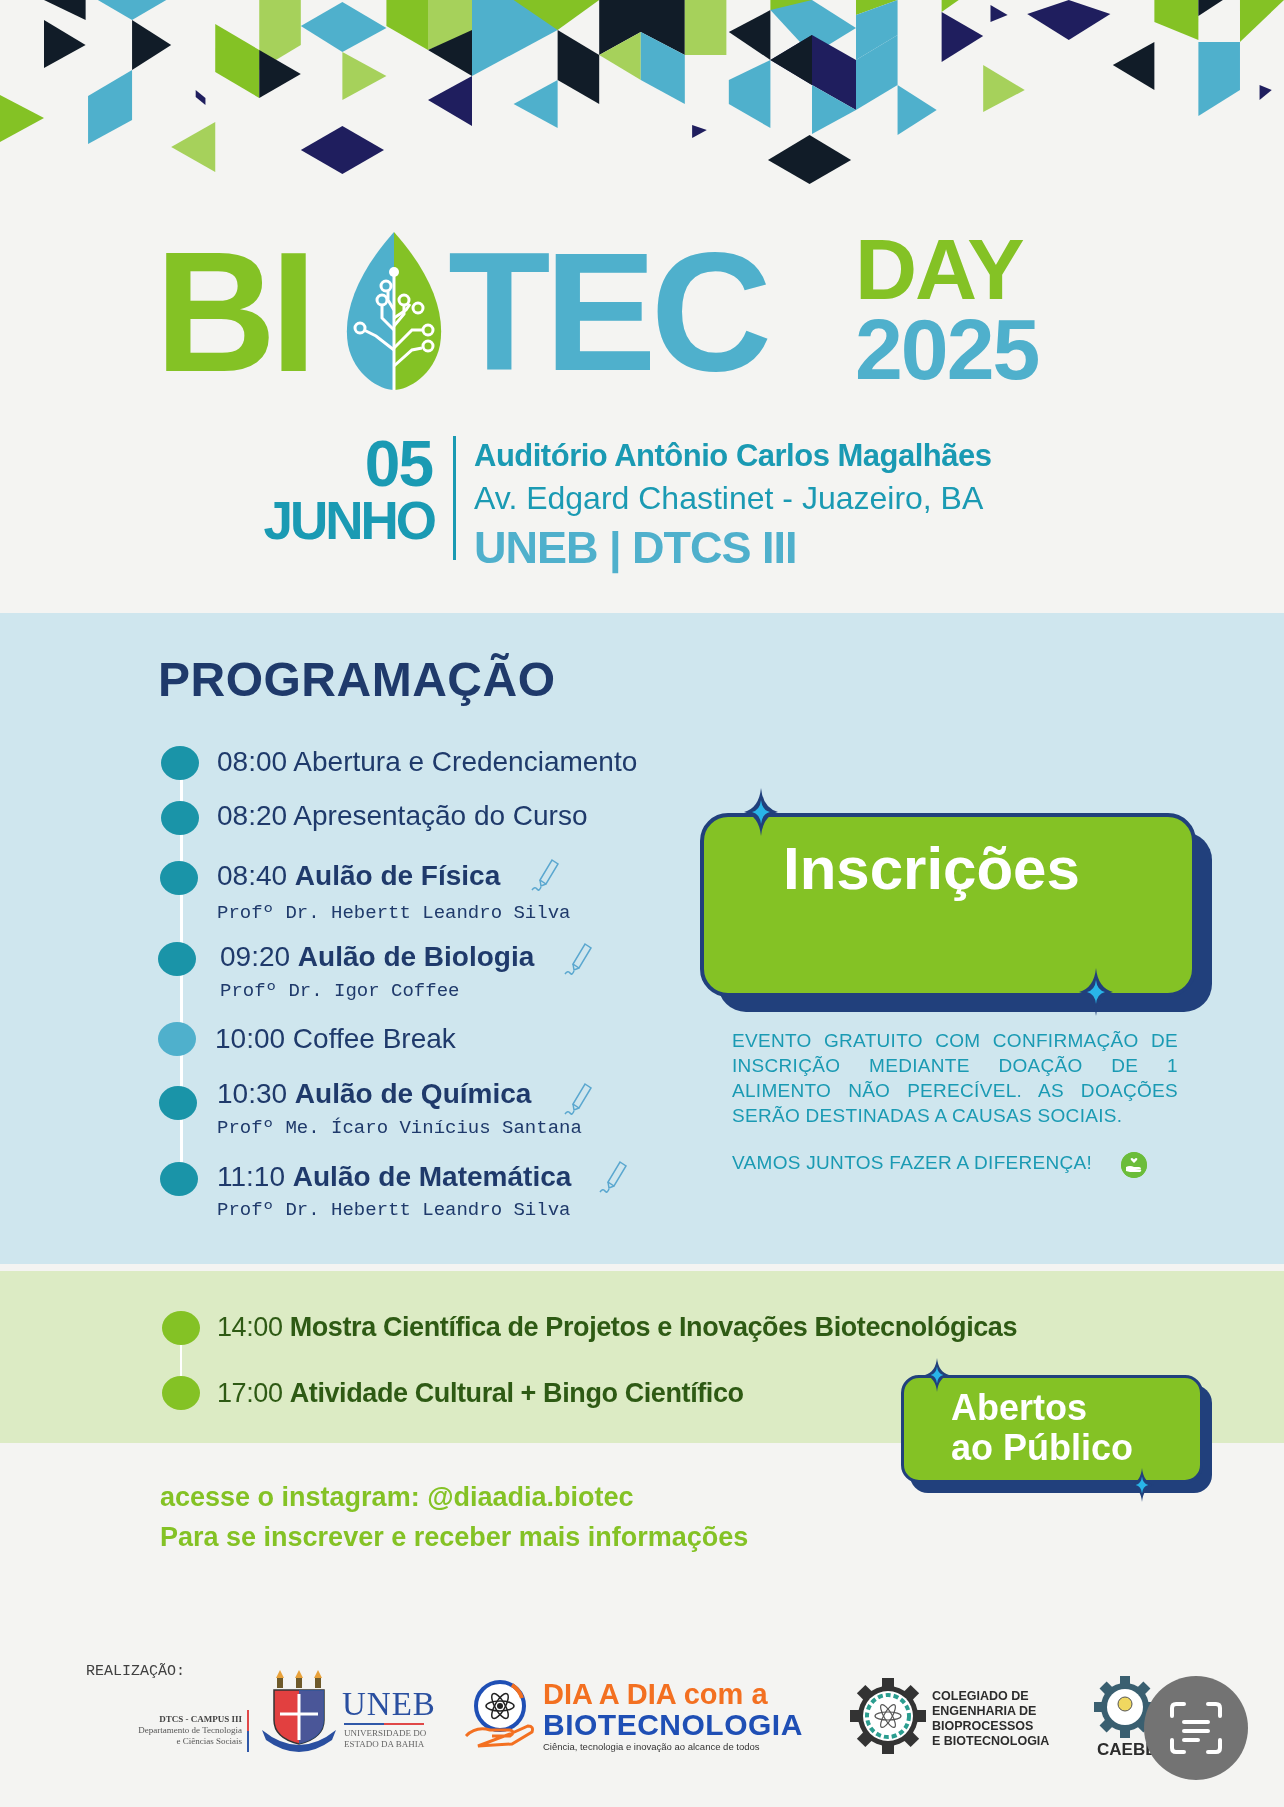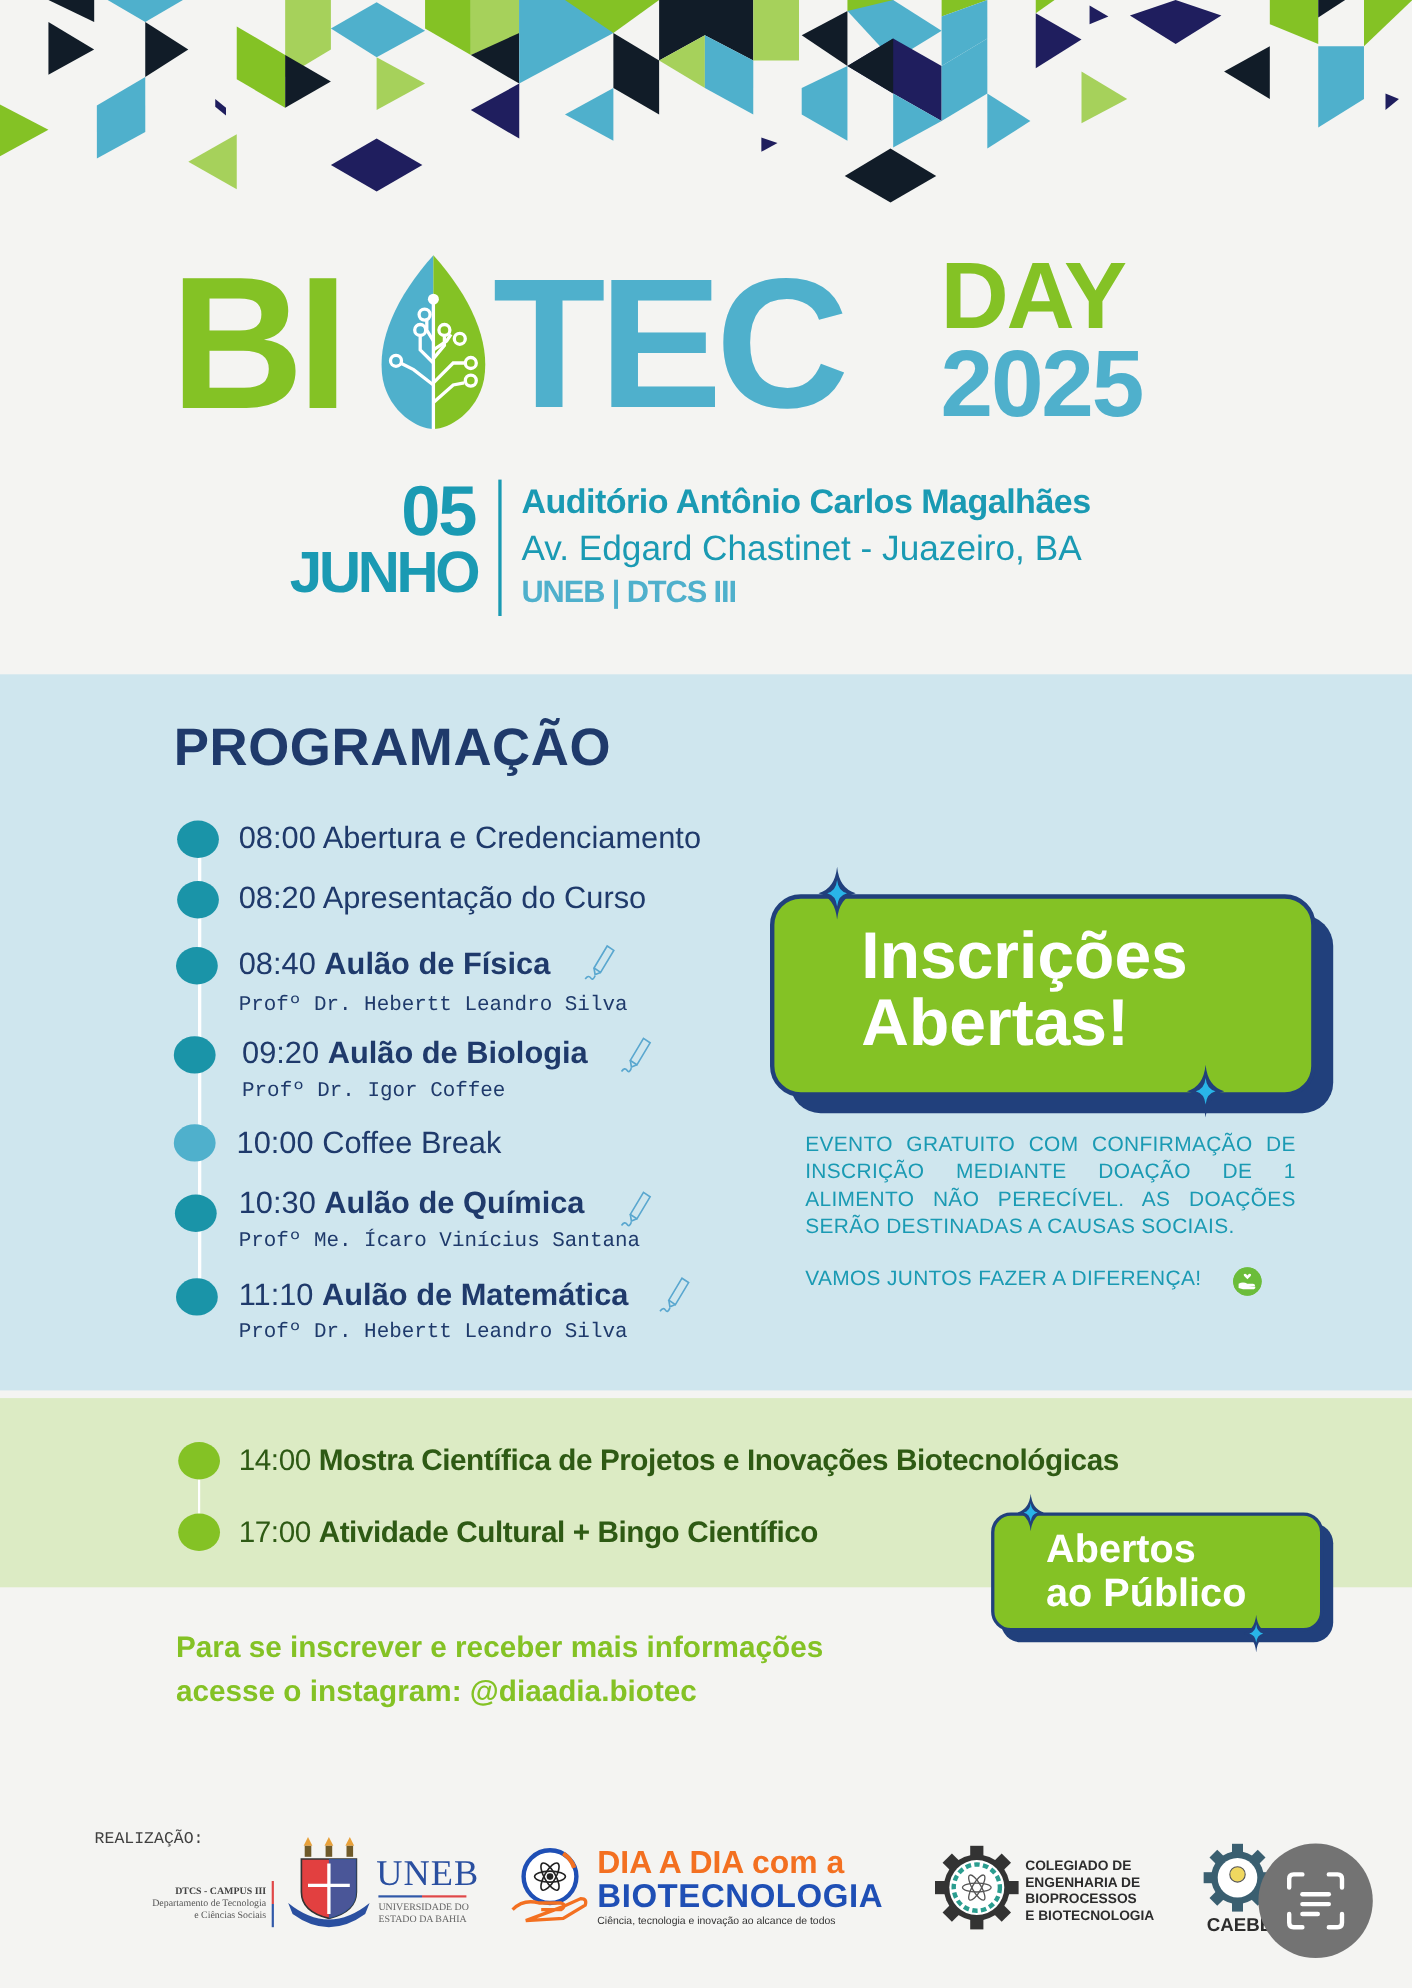--- a/index.html
+++ b/index.html
@@ -20,21 +20,21 @@
   .title-day { left: 855px; top: 226px; font-family: "Liberation Sans", sans-serif; font-weight: 700; font-size: 86px; line-height: 1; color: #84c225; letter-spacing: -2px; }
   .title-year { left: 855px; top: 306px; font-family: "Liberation Sans", sans-serif; font-weight: 700; font-size: 86px; line-height: 1; color: #4fb0cc; letter-spacing: -2px; }
   #leaf { position: absolute; left: 340px; top: 230px; width: 108px; height: 162px; }
 
   
   .date-day { left: 320px; top: 432px; width: 112px; text-align: right; font-family: "Liberation Sans", sans-serif; font-weight: 700; font-size: 64px; line-height: 1; color: #1a9ab3; letter-spacing: -2px; }
   .date-month { left: 172px; top: 494px; width: 262px; text-align: right; font-family: "Liberation Sans", sans-serif; font-weight: 700; font-size: 53px; line-height: 1; color: #1a9ab3; letter-spacing: -3px; }
   .date-divider { left: 453px; top: 436px; width: 3px; height: 124px; background: #1a9ab3; }
   .venue-name { left: 474px; top: 438px; font-family: "Liberation Sans", sans-serif; font-weight: 700; font-size: 31px; color: #1a9ab3; letter-spacing: -0.5px; }
   .venue-address { left: 474px; top: 480px; font-family: "Liberation Sans", sans-serif; font-size: 32px; color: #1a9ab3; }
-  .venue-org { left: 474px; top: 522px; font-family: "Liberation Sans", sans-serif; font-weight: 700; font-size: 28px; color: #4fb0cc; letter-spacing: -1px; }
+  .venue-org { left: 474px; top: 522px; font-family: "Liberation Sans", sans-serif; font-weight: 700; font-size: 45px; color: #4fb0cc; letter-spacing: -1px; }
 
   
   .blue-band { left: 0; top: 613px; width: 1284px; height: 651px; background: #cfe6ee; }
   .prog-title { left: 158px; top: 652px; font-family: "Liberation Sans", sans-serif; font-weight: 700; font-size: 48px; color: #1f3a6b; letter-spacing: 0.5px; }
   .timeline-line { left: 180px; top: 765px; width: 3px; height: 410px; background: #ffffff; }
   .dot { width: 38px; height: 34px; border-radius: 50%; background: #1a94a8; }
   .dot.light { background: #4fb0cc; }
   .sched-row { font-family: "Liberation Sans", sans-serif; color: #1f3a6b; font-size: 28px; line-height: 1; white-space: nowrap; }
   .sched-row b { font-weight: 700; }
   .sched-speaker { font-family: Liberation Mono, monospace; color: #1f3a6b; font-size: 19px; white-space: nowrap; }
@@ -247,21 +247,20 @@
       <path d="M10 22 L11 28 L16 26"></path>
       <path d="M2 32 Q5 28 7 31 T11 29"></path>
     </g>
   </svg>
 <div class="abs sched-speaker" style="left:217px;top:1199px">Profº Dr. Hebertt Leandro Silva</div>
 
 <div class="abs badge-shadow" style="left:718px;top:832px;width:494px;height:180px"></div>
 <div class="abs badge-main" style="left:700px;top:813px;width:496px;height:184px"></div>
 <div class="abs badge-text" style="left:783px;top:838px;font-size:60px">
   <div>Inscrições</div>
-  <div>Abertas!</div>
 </div>
 <svg class="abs sparkle" style="left:744px;top:788px" viewBox="0 0 34 48">
     <path d="M17 0 Q19 20 34 24 Q19 28 17 48 Q15 28 0 24 Q15 20 17 0Z" fill="#21407c"></path>
     <path d="M17 12 Q18 22 26 24 Q18 26 17 36 Q16 26 8 24 Q16 22 17 12Z" fill="#29b5e8"></path>
   </svg>
 <svg class="abs sparkle" style="left:1079px;top:968px" viewBox="0 0 34 48">
     <path d="M17 0 Q19 20 34 24 Q19 28 17 48 Q15 28 0 24 Q15 20 17 0Z" fill="#21407c"></path>
     <path d="M17 12 Q18 22 26 24 Q18 26 17 36 Q16 26 8 24 Q16 22 17 12Z" fill="#29b5e8"></path>
   </svg>
 
@@ -295,22 +294,22 @@
 <svg class="abs" style="left:925px;top:1358px;width:24px;height:34px" viewBox="0 0 34 48">
     <path d="M17 0 Q19 20 34 24 Q19 28 17 48 Q15 28 0 24 Q15 20 17 0Z" fill="#21407c"></path>
     <path d="M17 12 Q18 22 26 24 Q18 26 17 36 Q16 26 8 24 Q16 22 17 12Z" fill="#29b5e8"></path>
   </svg>
 <svg class="abs" style="left:1130px;top:1468px;width:24px;height:34px" viewBox="0 0 34 48">
     <path d="M17 0 Q19 20 34 24 Q19 28 17 48 Q15 28 0 24 Q15 20 17 0Z" fill="#21407c"></path>
     <path d="M17 12 Q18 22 26 24 Q18 26 17 36 Q16 26 8 24 Q16 22 17 12Z" fill="#29b5e8"></path>
   </svg>
 
 <div class="abs contact">
+  <div>acesse o instagram: @diaadia.biotec</div>
   <div>Para se inscrever e receber mais informações</div>
-  <div>acesse o instagram: @diaadia.biotec</div>
 </div>
 
 <div class="abs realizacao">REALIZAÇÃO:</div>
 <div class="abs dtcs">
   <b>DTCS - CAMPUS III</b><br>
   <span>Departamento de Tecnologia</span><br>
   <span>e Ciências Sociais</span>
 </div>
 <div class="abs dtcs-bar"></div>
 <svg class="abs" style="left:258px;top:1668px;width:82px;height:86px" viewBox="0 0 82 86">

